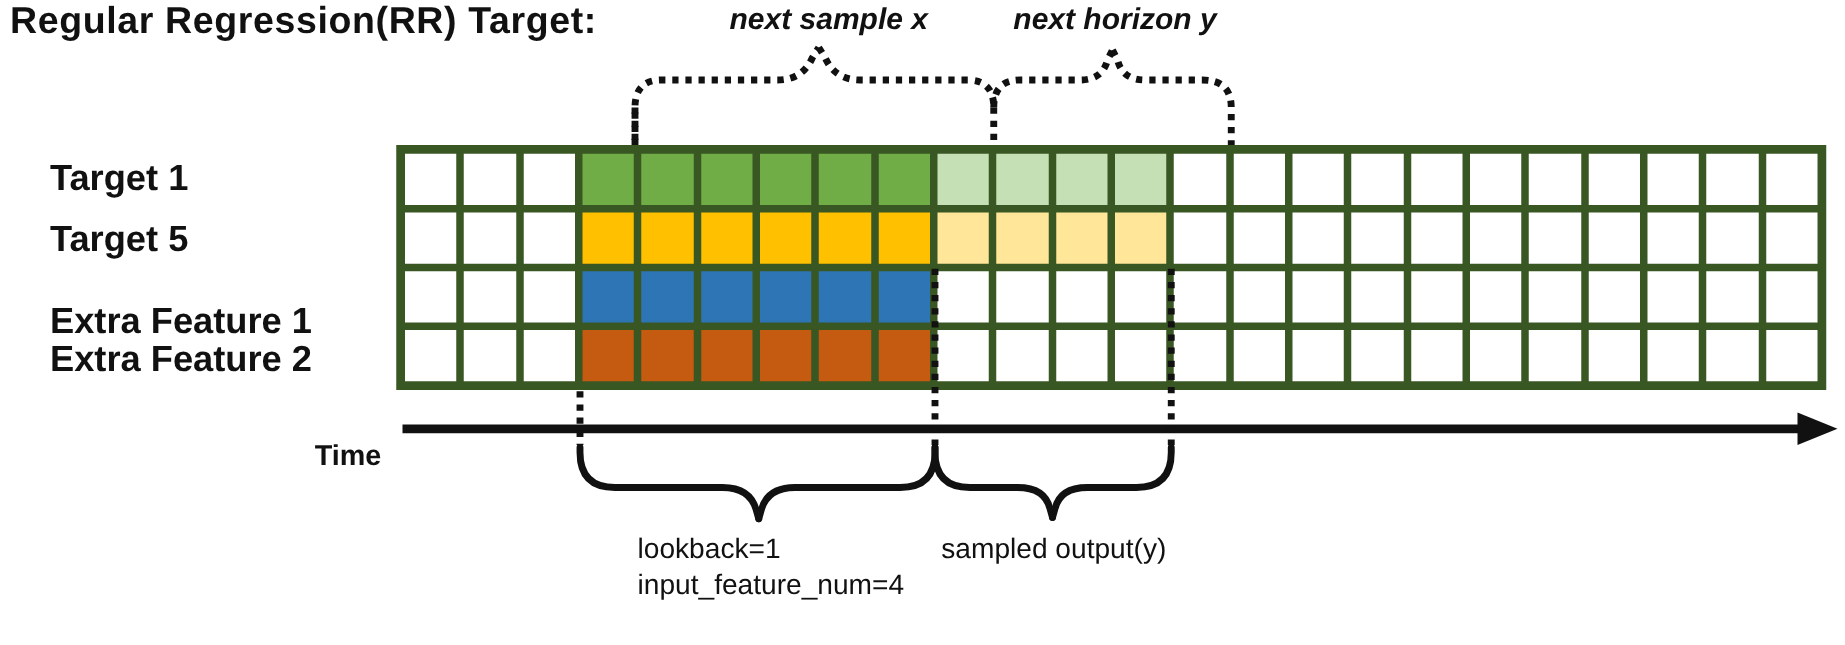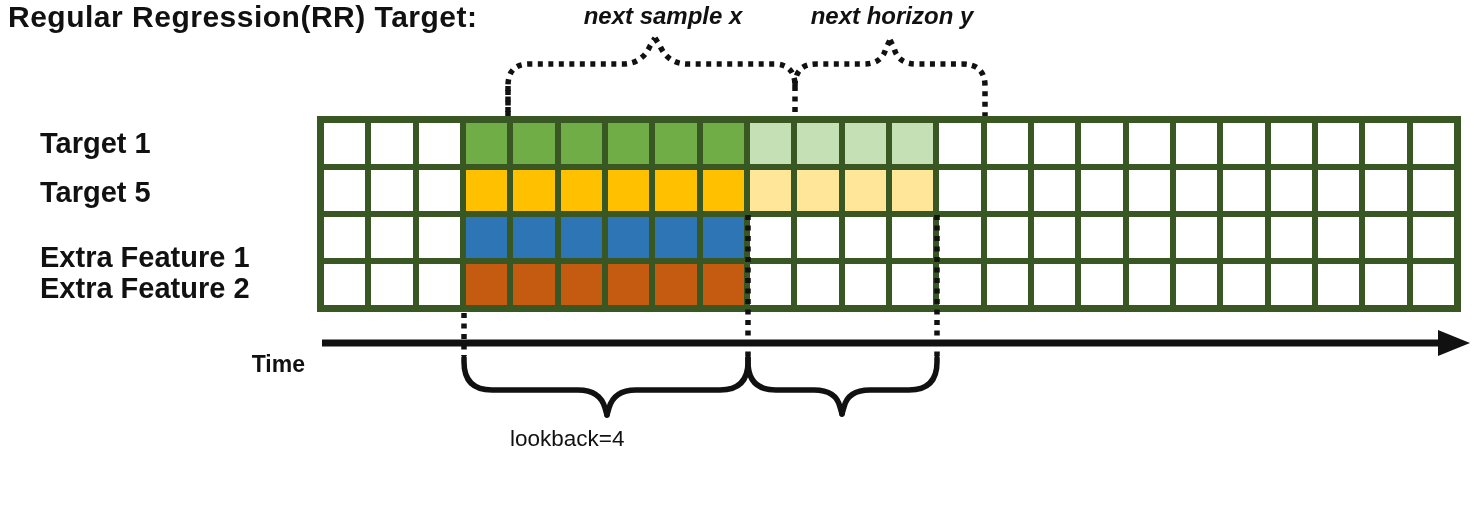--- a/index.html
+++ b/index.html
@@ -176,16 +176,18 @@
     <path d="M607,415 L609,408 Q614,390 636,390 L720,390 Q748,390 748,362 L748,358"></path>
   </g>
 
   <g fill="none" stroke="#111" stroke-width="5.5" stroke-linecap="round">
     <path d="M748,358 L748,362 Q748,390 776,390 L814,390 Q836,390 840,407 L842,414"></path>
     <path d="M842,414 L844,407 Q848,390 870,390 L909,390 Q937,390 937,362 L937,358"></path>
   </g>
 </svg>
 
 <div class="note-block" style="left:510px">
-  <div>lookback=4</div>
+  <div>lookback=1</div>
+  <div>input_feature_num=4</div>
 </div>
 <div class="note-block" style="left:753px">
+  <div>sampled output(y)</div>
 </div>
 
 </body></html>

